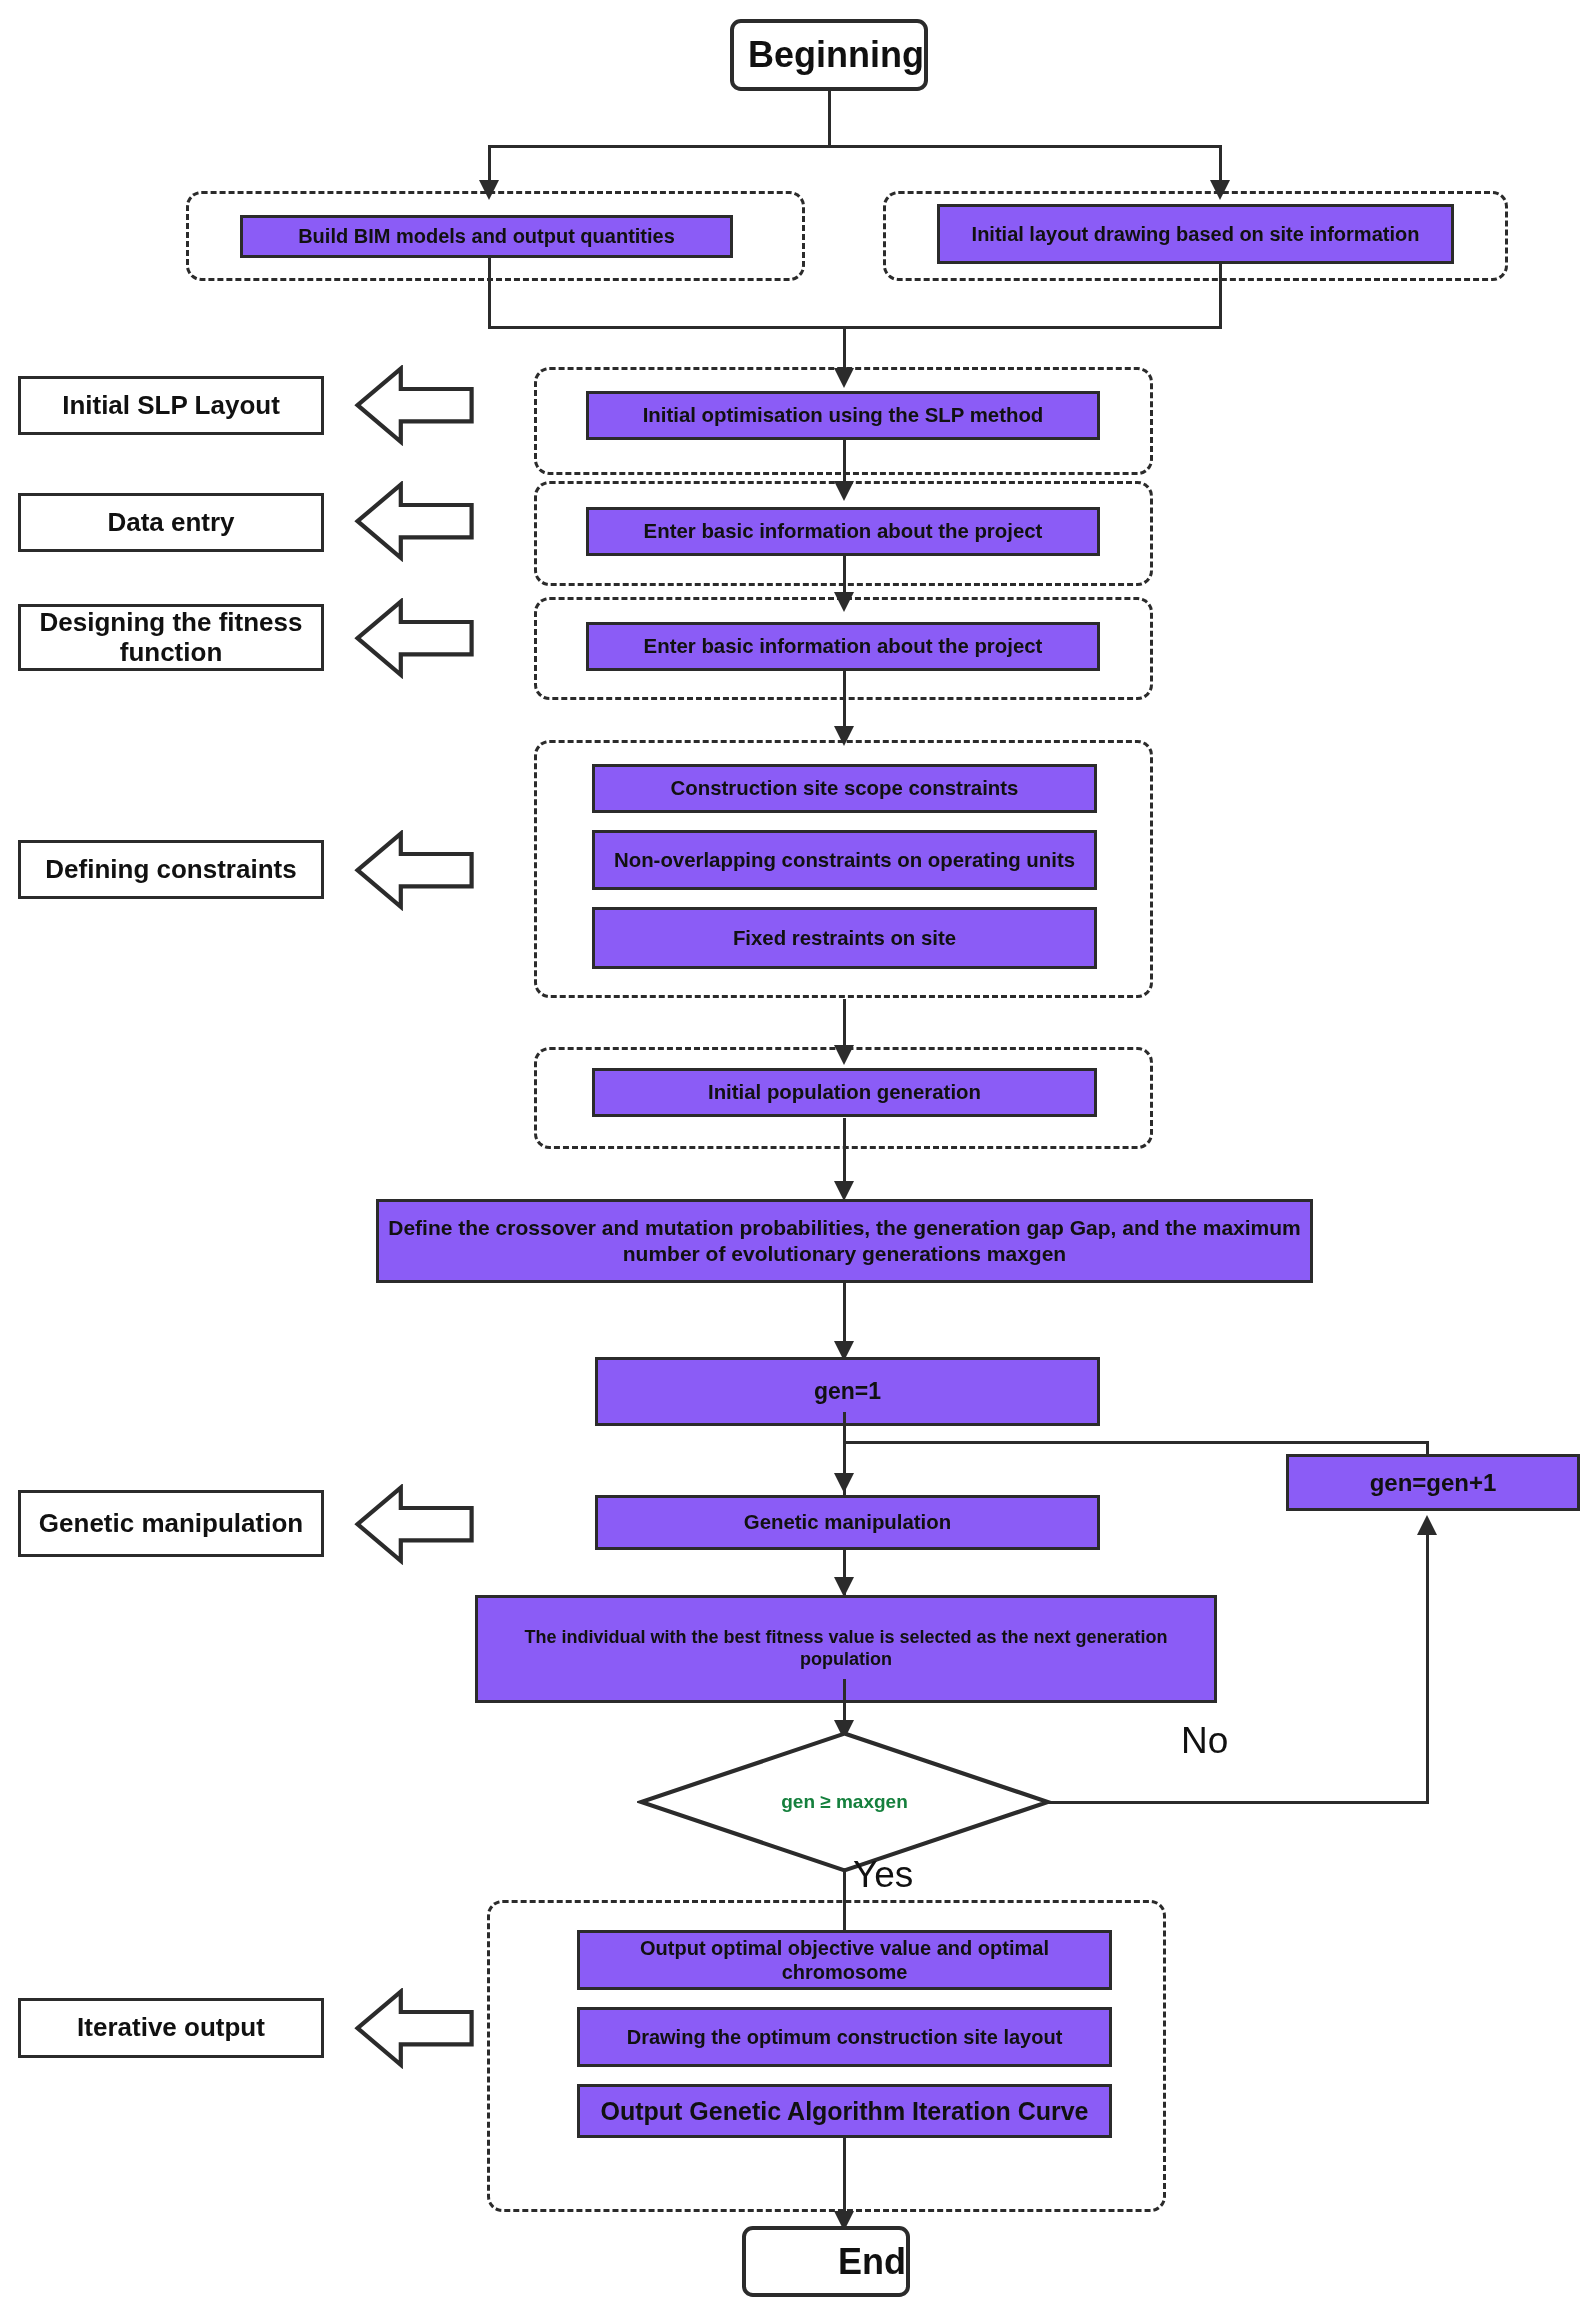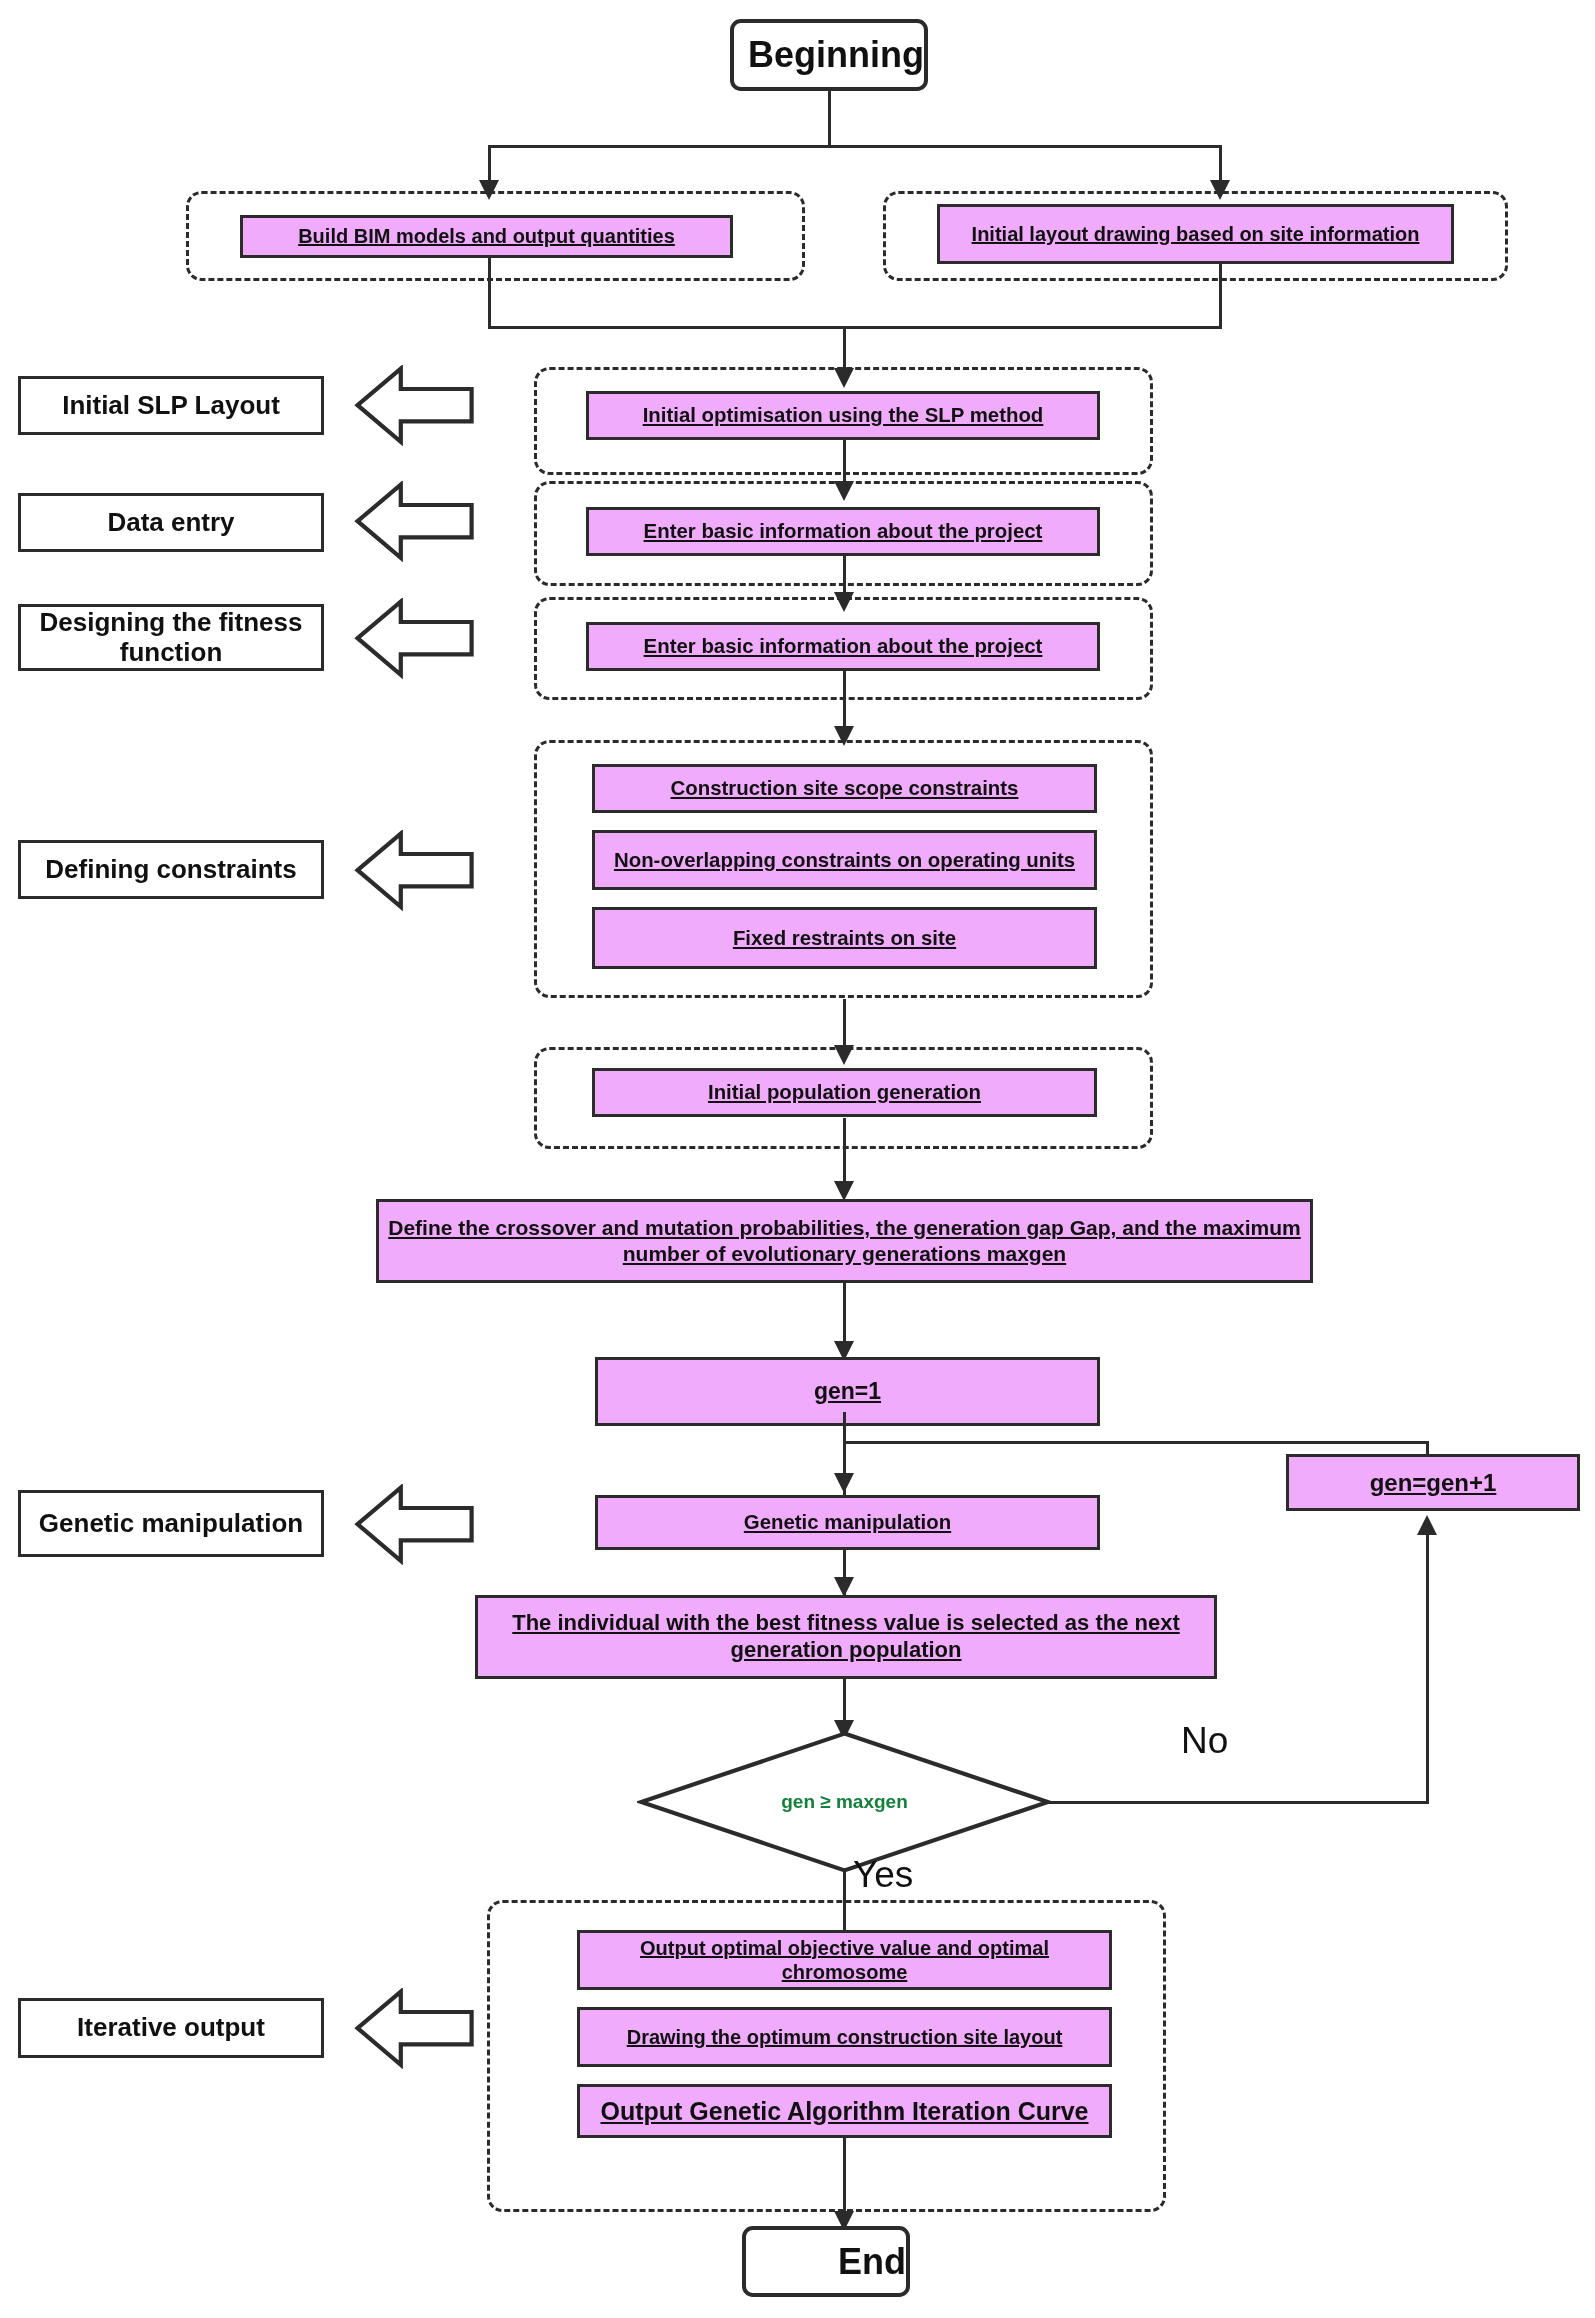--- a/index.html
+++ b/index.html
@@ -3,29 +3,28 @@
 <meta charset="utf-8">
 <title>Flowchart</title>
 <style>
   html,body{margin:0;padding:0;background:#ffffff;}
   body{font-family:"Liberation Sans", sans-serif;color:#111;}
   #stage{position:relative;width:1595px;height:2319px;background:#fff;overflow:hidden;}
 
   
   .pbox{
     position:absolute;box-sizing:border-box;
-    background:#f0abfc;
+    background:#8b5cf6;
     border:3px solid #2b2b2b;
     display:flex;align-items:center;justify-content:center;
     text-align:center;
     font-weight:700;
     line-height:1.22;
     padding:2.4px 6px;
     color:#111;
-    text-decoration:underline;
   }
   .pbox .t{display:block;width:100%;}
 
   
   .term{
     position:absolute;box-sizing:border-box;background:#fff;
     border:4.2px solid #2b2b2b;border-radius:10.8px;
     display:flex;align-items:center;justify-content:flex-end;
     font-weight:700;color:#111;
   }
@@ -220,21 +219,21 @@
     </svg>
   </div>
 
   <div class="pbox" style="left:1286px;top:1454px;width:294px;height:57px;font-size:24px;">
     <span class="t">gen=gen+1</span>
   </div>
 
   <div class="vline" style="left:843px;top:1550px;height:48px;"></div>
   <div class="arrowdown" style="left:834px;top:1577px;"></div>
 
-  <div class="pbox" style="left:475px;top:1595px;width:742px;height:84px;font-size:22px;">
+  <div class="pbox" style="left:475px;top:1595px;width:742px;height:108px;font-size:18px;">
     <span class="t">The individual with the best fitness value is selected as the next generation population</span>
   </div>
 
   <div class="vline" style="left:843px;top:1679px;height:63px;"></div>
   <div class="arrowdown" style="left:834px;top:1720px;"></div>
 
   <div class="diamond" style="left:637px;top:1730px;width:415px;height:144px;">
     <svg width="415" height="144" viewBox="0 0 690 240">
       <polygon points="345,6 684,120 345,234 6,120" fill="#ffffff" stroke="#2b2b2b" stroke-width="7" stroke-linejoin="miter"></polygon>
     </svg>

